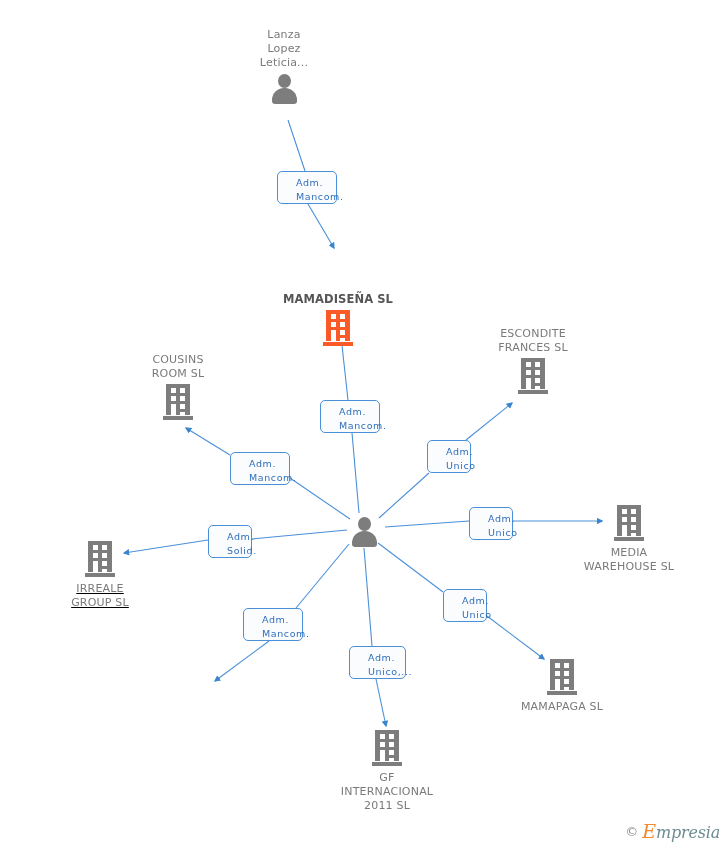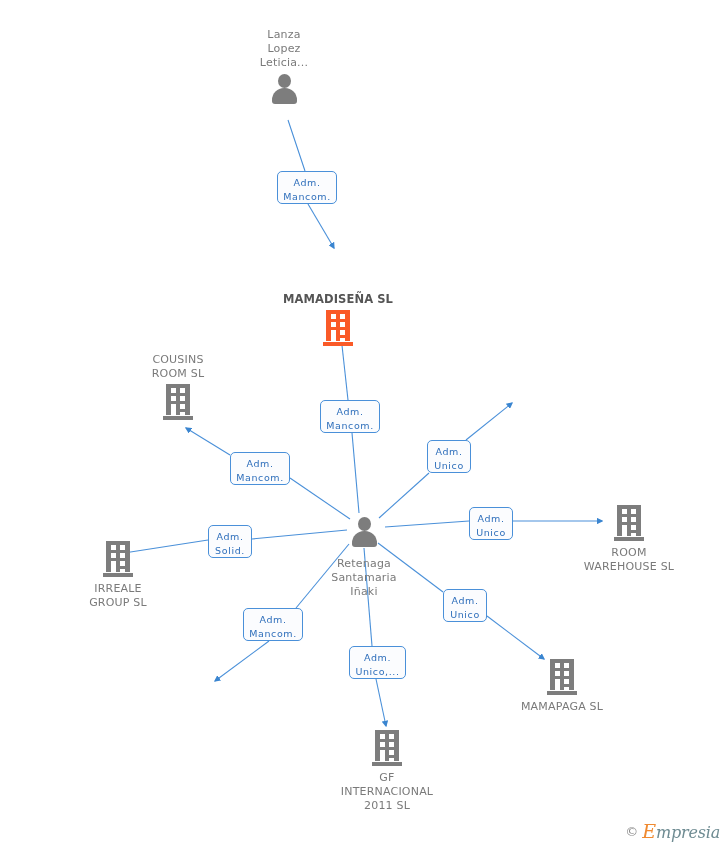--- a/index.html
+++ b/index.html
@@ -130,22 +130,21 @@
   
   .rel {
     position: absolute;
     box-sizing: border-box;
     background: #fbfcfe;
     border: 1.6px solid #4a90d9;
     border-radius: 5px;
     color: #2f6fbb;
     font-size: 9.5px;
     letter-spacing: 0.6px;
-    text-align: center;
-    padding: 4px 3px 5px;
+    padding: 4px 18px 5px;
     line-height: 1.45;
     white-space: pre-line;
   }
 
   
   #watermark {
     position: absolute;
     right: 8px;
     bottom: 8px;
     display: flex;
@@ -249,31 +248,46 @@
         <span class="win" style="left:17px; top:12px;"></span>
         <span class="win" style="left:8px;  top:20px;"></span>
         <span class="win" style="left:17px; top:20px;"></span>
         <span class="win" style="left:17px; top:28px;"></span>
         <span class="door"></span>
         <span class="base"></span>
       </span>
     </span>
   </div>
 
+  <div class="node label-above" style="left:533px; top:327px;">
+    <span class="node-label">ESCONDITE
+FRANCES SL</span>
+    <span class="icon-wrap">
+      <span class="bld gray">
+        <span class="body"></span>
+        <span class="win" style="left:8px;  top:4px;"></span>
+        <span class="win" style="left:17px; top:4px;"></span>
+        <span class="win" style="left:8px;  top:12px;"></span>
+        <span class="win" style="left:17px; top:12px;"></span>
+        <span class="win" style="left:8px;  top:20px;"></span>
+        <span class="win" style="left:17px; top:20px;"></span>
+        <span class="win" style="left:17px; top:28px;"></span>
+        <span class="door"></span>
+        <span class="base"></span>
+      </span>
+    </span>
+  </div>
 
   <div class="node label-below" style="left:364px; top:516px;">
     <span class="icon-wrap">
       <span class="person"><span class="head"></span><span class="body"></span></span>
     </span>
-    <span class="node-label">Retenaga
-Santamaria
-Iñaki</span>
-  </div>
-
-  <div class="node label-below" style="left:118px; top:541px;">
+  </div>
+
+  <div class="node label-below" style="left:100px; top:541px;text-decoration:underline;">
     <span class="icon-wrap">
       <span class="bld gray">
         <span class="body"></span>
         <span class="win" style="left:8px;  top:4px;"></span>
         <span class="win" style="left:17px; top:4px;"></span>
         <span class="win" style="left:8px;  top:12px;"></span>
         <span class="win" style="left:17px; top:12px;"></span>
         <span class="win" style="left:8px;  top:20px;"></span>
         <span class="win" style="left:17px; top:20px;"></span>
         <span class="win" style="left:17px; top:28px;"></span>
@@ -293,21 +307,21 @@
         <span class="win" style="left:17px; top:4px;"></span>
         <span class="win" style="left:8px;  top:12px;"></span>
         <span class="win" style="left:17px; top:12px;"></span>
         <span class="win" style="left:8px;  top:20px;"></span>
         <span class="win" style="left:17px; top:20px;"></span>
         <span class="win" style="left:17px; top:28px;"></span>
         <span class="door"></span>
         <span class="base"></span>
       </span>
     </span>
-    <span class="node-label">ROOM
+    <span class="node-label">MEDIA
 WAREHOUSE SL</span>
   </div>
 
 
   <div class="node label-below" style="left:562px; top:659px;">
     <span class="icon-wrap">
       <span class="bld gray">
         <span class="body"></span>
         <span class="win" style="left:8px;  top:4px;"></span>
         <span class="win" style="left:17px; top:4px;"></span>

